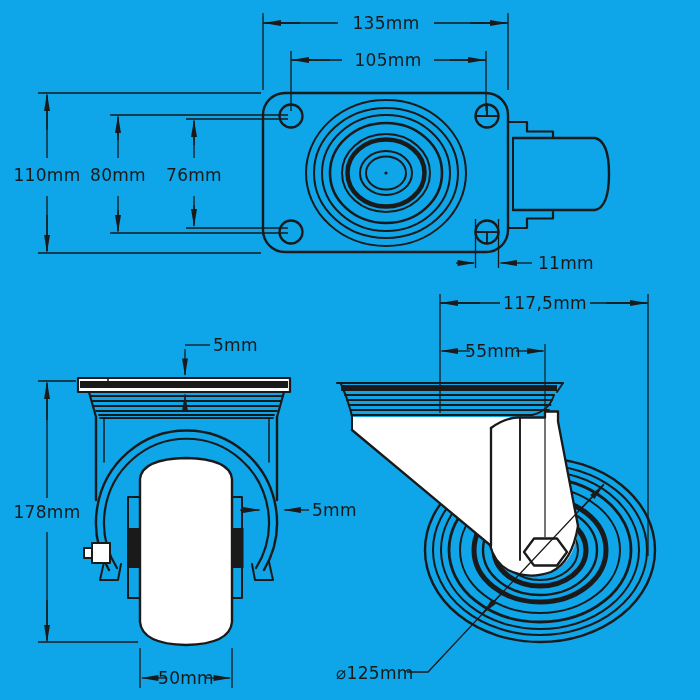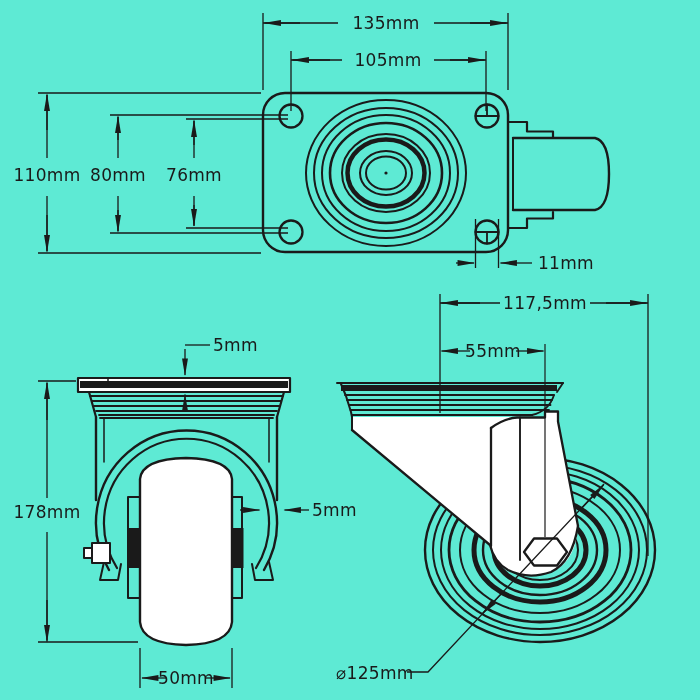--- a/index.html
+++ b/index.html
@@ -1,16 +1,16 @@
 <!DOCTYPE html>
 <html><head>
 <meta charset="utf-8">
 <style>
   html,body{margin:0;padding:0;background:#ffffff;}
-  .canvas{width:700px;height:700px;background:#5eead4;position:relative;}
+  .canvas{width:700px;height:700px;background:#0ea5e9;position:relative;}
   svg{display:block;}
   .obj{stroke:#1a1a1a;fill:none;stroke-linejoin:round;stroke-linecap:round;}
   .dim{stroke:#1a1a1a;fill:none;stroke-width:1.3;}
   text{font-family:"DejaVu Sans","Liberation Sans",sans-serif;font-size:17px;fill:#1a1a1a;letter-spacing:.3px;}
   .mid{text-anchor:middle;}
   .st{text-anchor:start;}
 </style>
 </head>
 <body>
 

